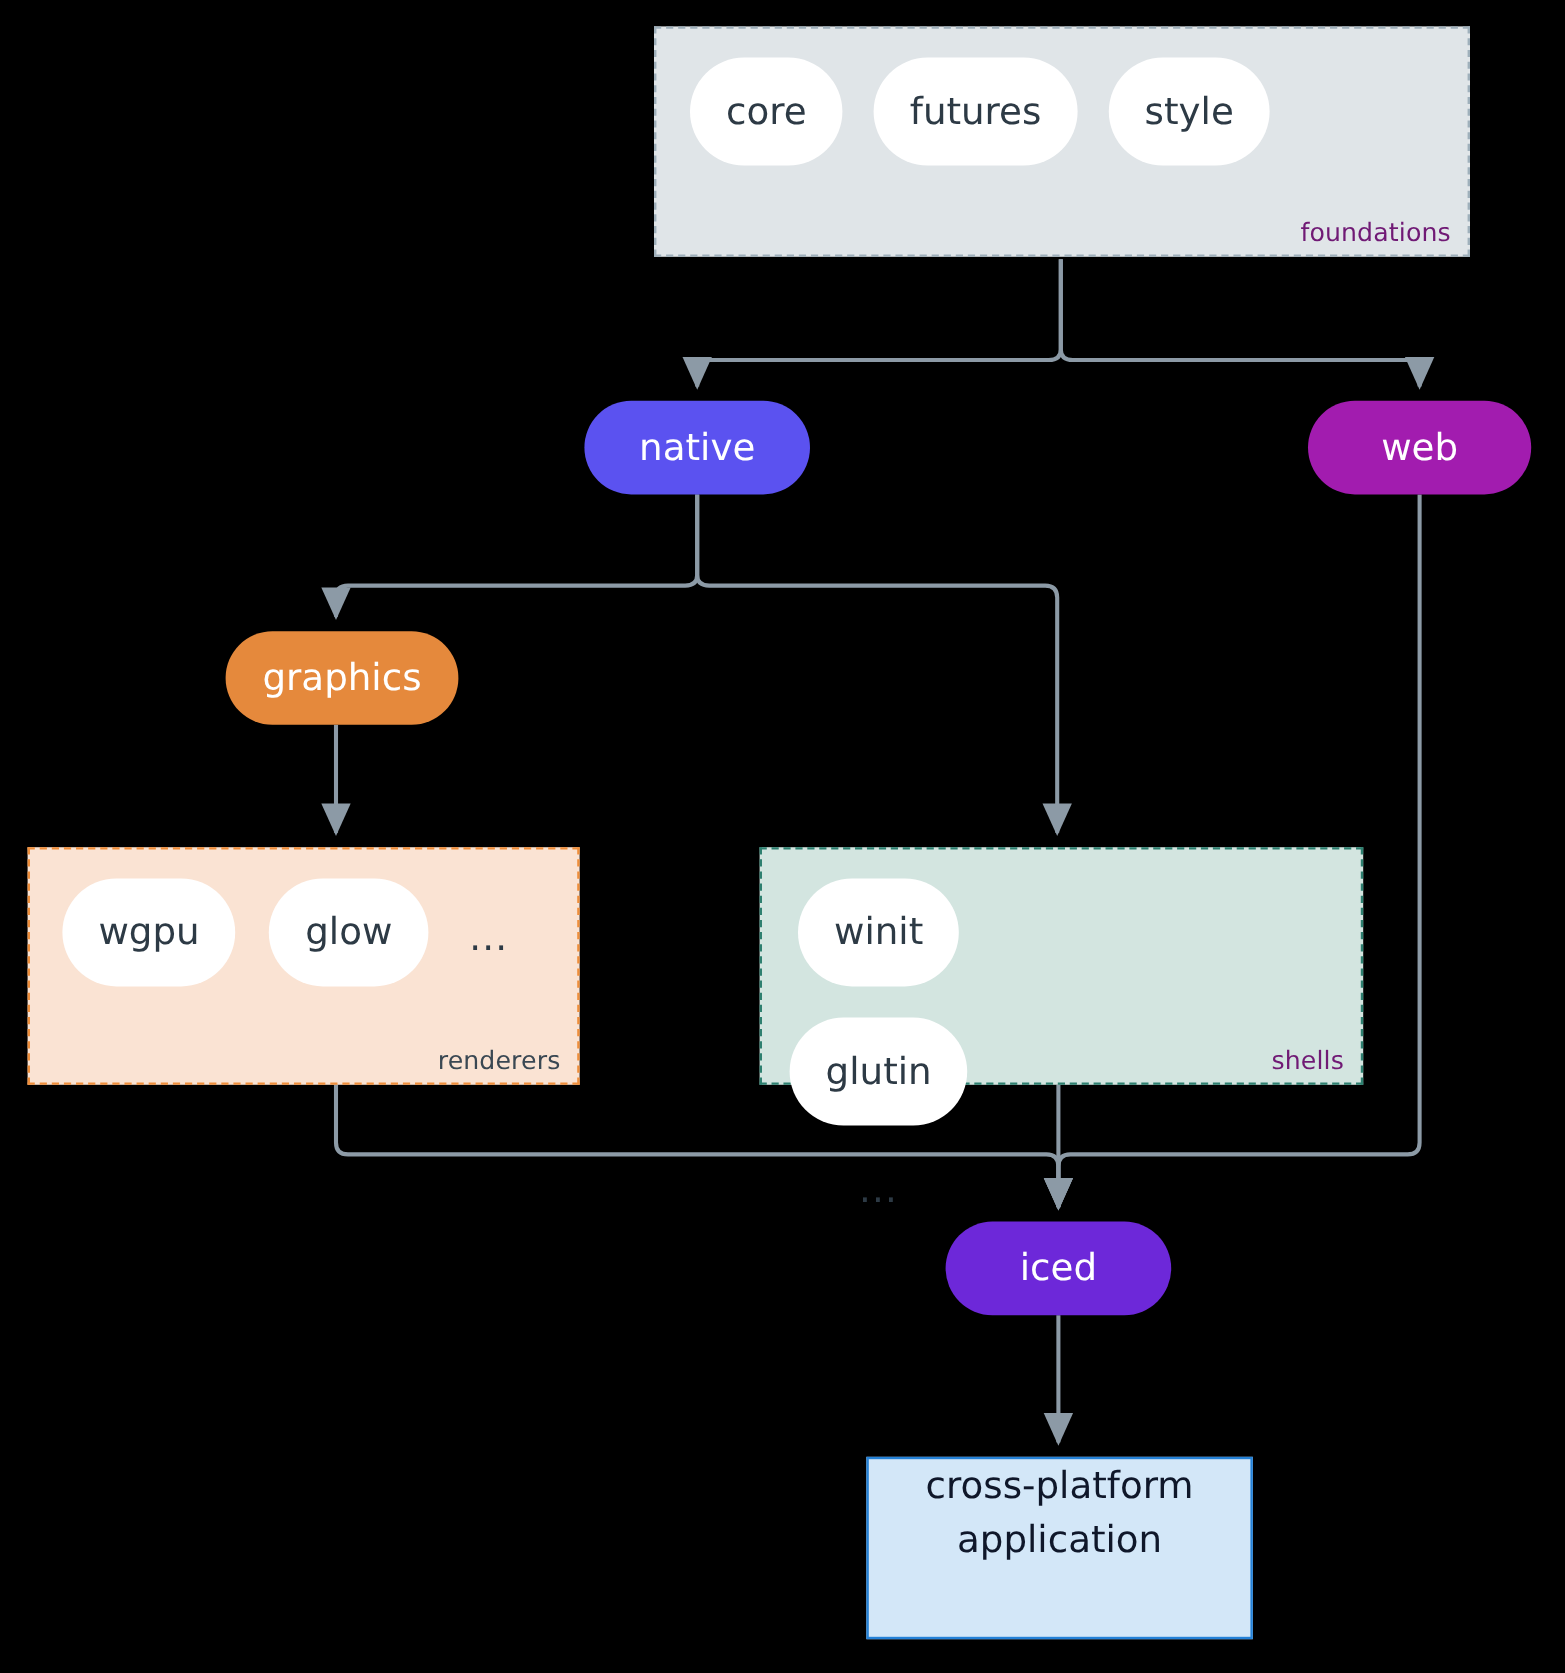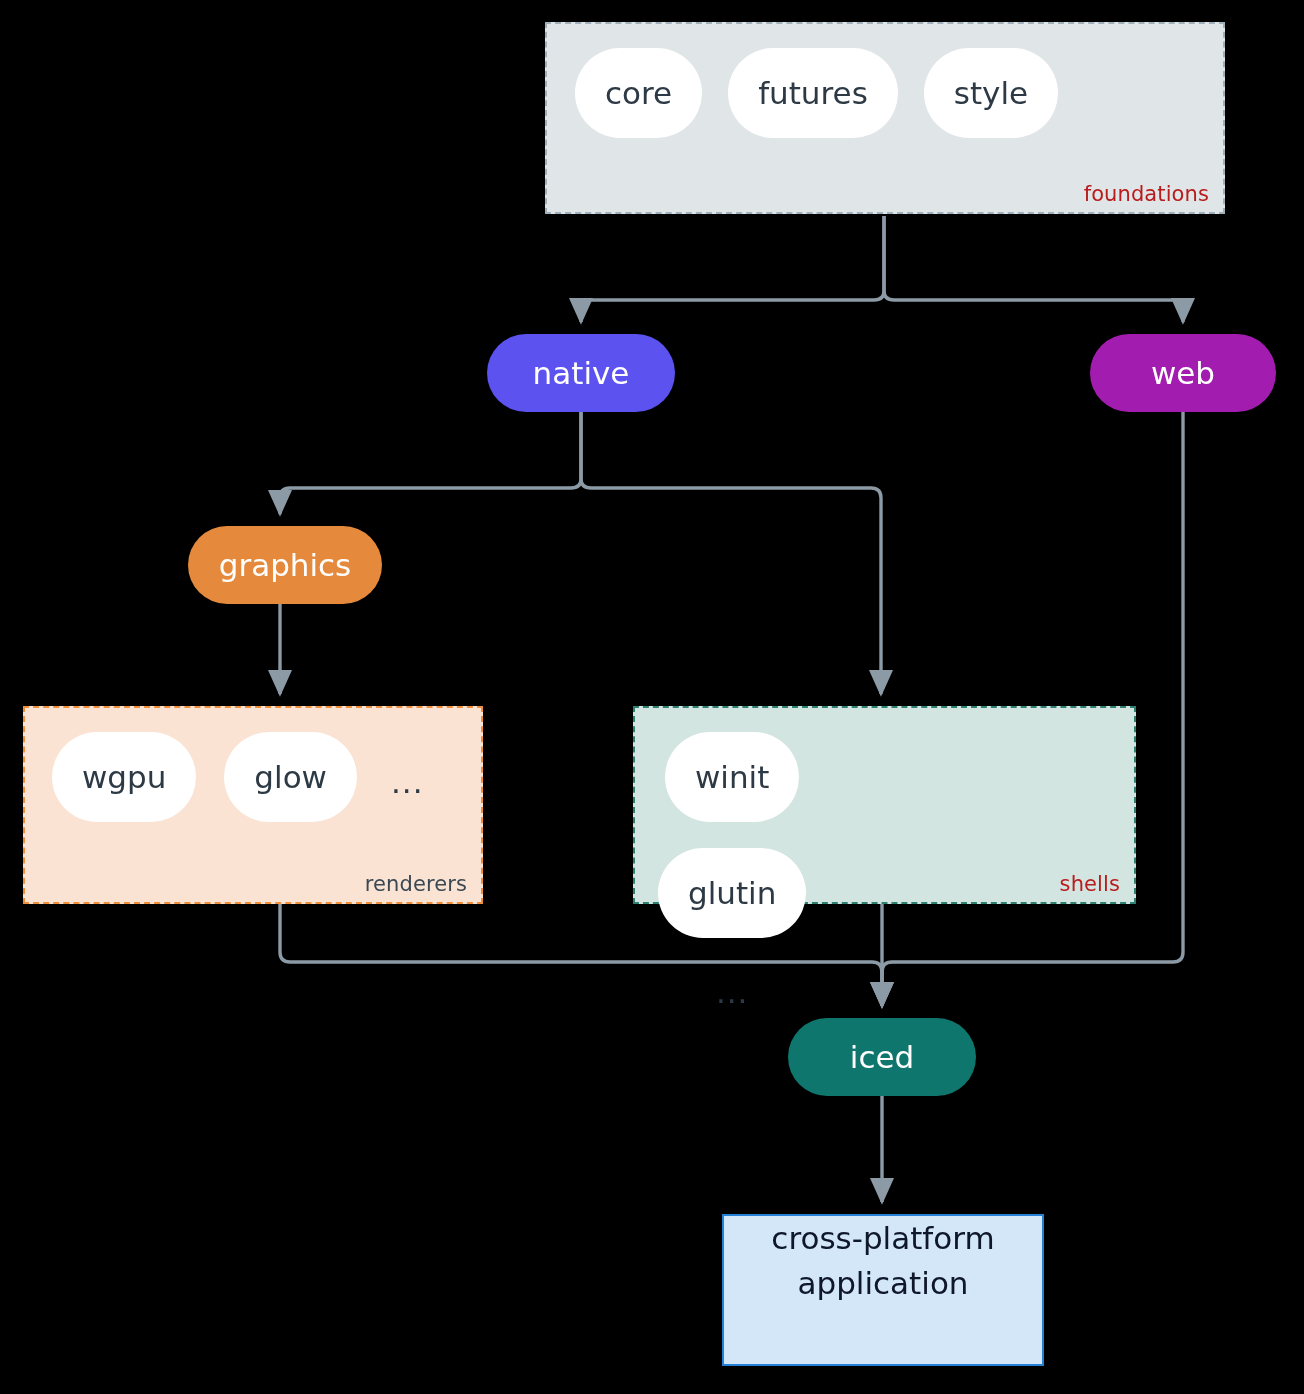--- a/index.html
+++ b/index.html
@@ -28,21 +28,21 @@
   
   .group-box {
     position: absolute;
     box-sizing: border-box;
   }
   .group-box .group-label {
     position: absolute;
     right: 14px;
     bottom: 6px;
     font-size: 21px;
-    color: #b91c1c;
+    color: #701a75;
     letter-spacing: .1px;
     white-space: nowrap;
   }
   .group-items {
     position: absolute;
     left: 0;
     top: 0;
     display: flex;
     align-items: center;
   }
@@ -106,21 +106,21 @@
     font-size: 31px;
     display: flex;
     align-items: center;
     justify-content: center;
     box-sizing: border-box;
     white-space: nowrap;
   }
   #node-native { left: 487px; top: 334px; width: 188px; height: 78px; background: #5b52f0; }
   #node-web    { left: 1090px; top: 334px; width: 186px; height: 78px; background: #a21caf; }
   #node-graphics { left: 188px; top: 526px; width: 194px; height: 78px; background: #e5893c; }
-  #node-iced   { left: 788px; top: 1018px; width: 188px; height: 78px; background: #0f766e; }
+  #node-iced   { left: 788px; top: 1018px; width: 188px; height: 78px; background: #6d28d9; }
 
   
   #node-application {
     position: absolute;
     left: 722px; top: 1214px; width: 322px; height: 152px;
     background: #d3e7f8;
     border: 2px solid #2481d7;
     box-sizing: border-box;
     display: flex;
     flex-direction: column;

